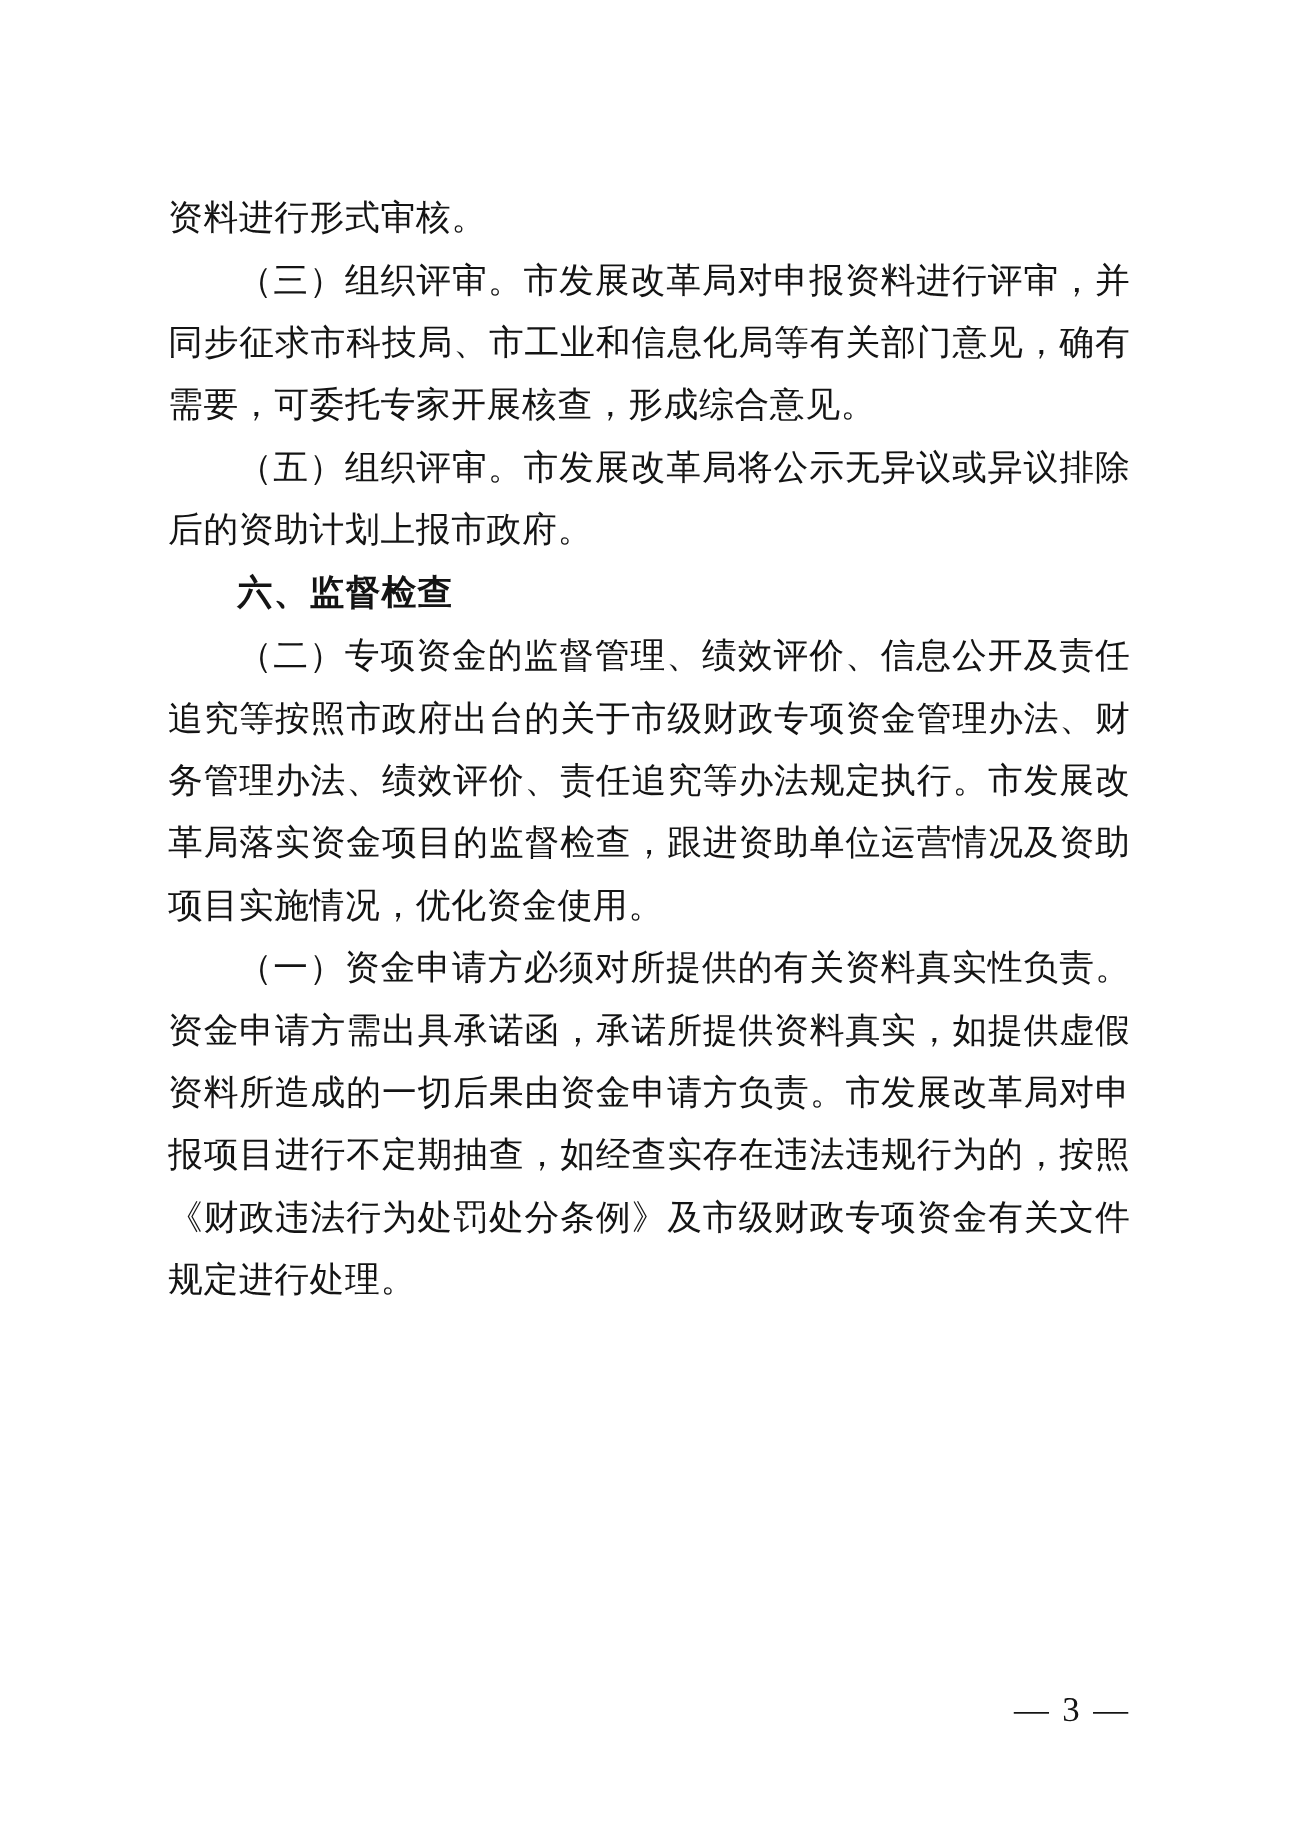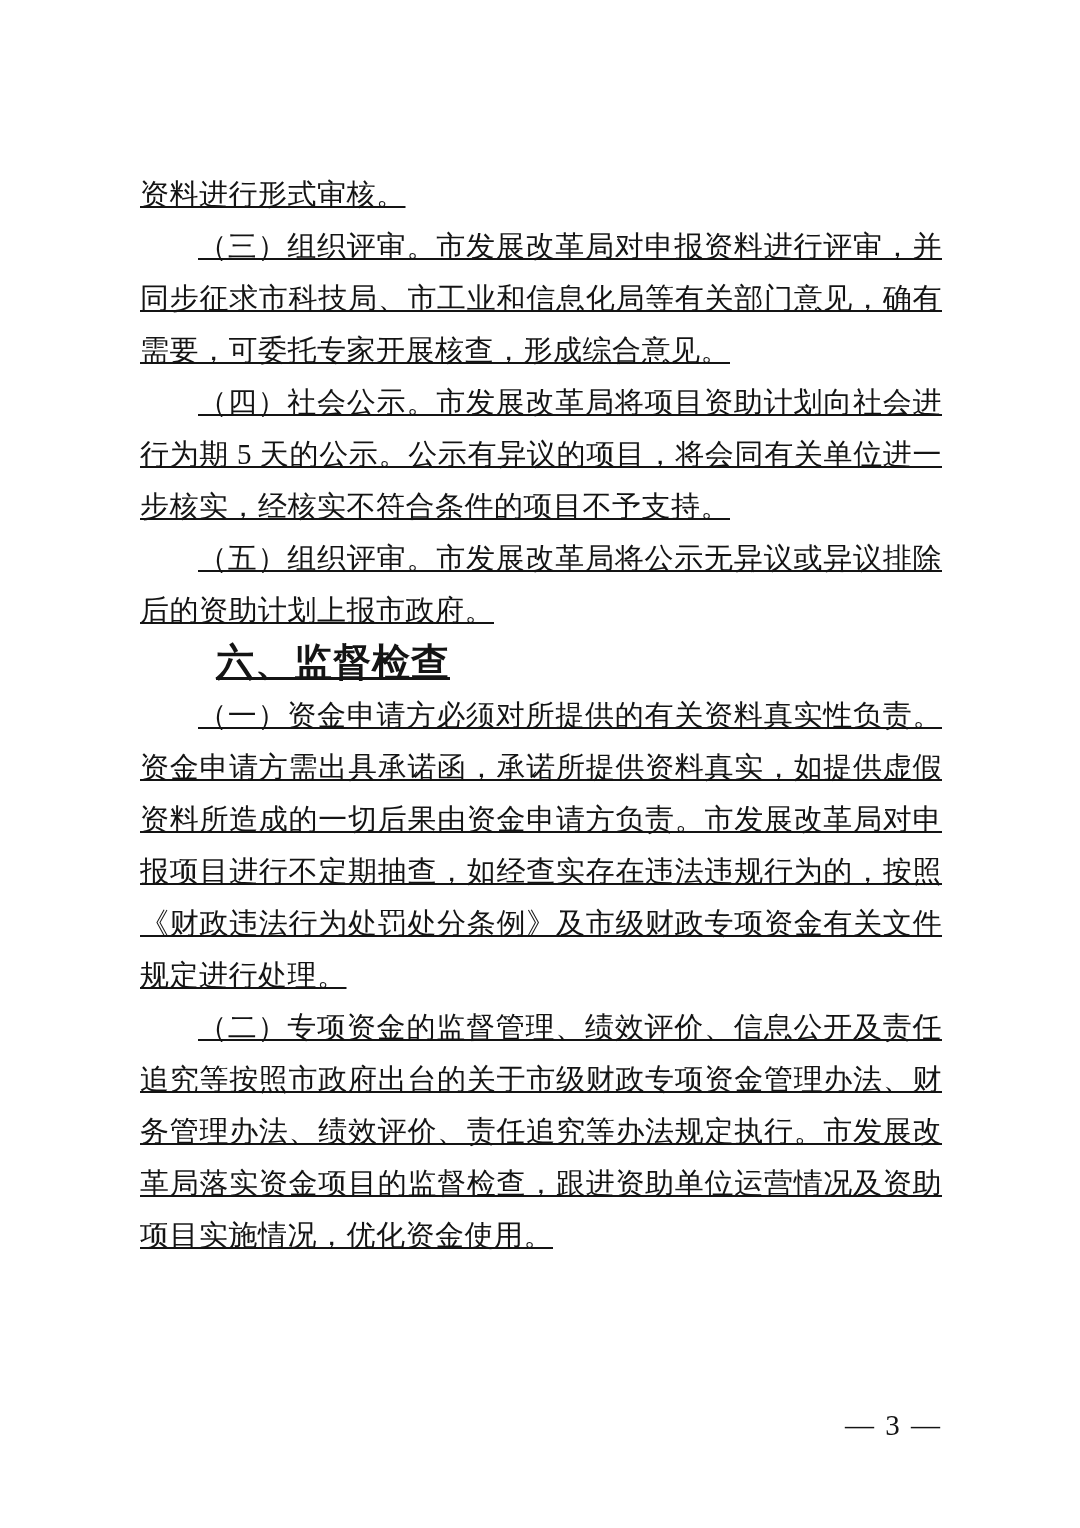--- a/index.html
+++ b/index.html
@@ -12,40 +12,39 @@
     width: 1080px;
     height: 1528px;
     background: #ffffff;
     overflow: hidden;
     font-family: "Liberation Serif", "DejaVu Serif", serif;
     color: #141414;
   }
   .content {
     position: absolute;
     left: 140px;
-    top: 168px;
+    top: 156px;
     width: 802px;
-    text-decoration: underline;
   }
   .para {
     margin: 0;
     font-size: 29px;
     line-height: 52px;
     text-align: justify;
     text-justify: inter-character;
     text-indent: 2em;
     letter-spacing: 0.5px;
     word-break: break-all;
   }
   .para.continuation {
     text-indent: 0;
   }
   .heading {
     margin: 0;
-    font-size: 38px;
+    font-size: 29px;
     line-height: 53px;
     text-indent: 2em;
     font-weight: 700;
     font-family: "Liberation Sans", "DejaVu Sans", sans-serif;
     letter-spacing: 1px;
   }
   .page-number {
     position: absolute;
     right: 138px;
     top: 1408px;
@@ -56,20 +55,19 @@
     font-family: "Liberation Serif", "DejaVu Serif", serif;
   }
 </style>
 </head>
 <body>
 
 <div class="page">
   <div class="content">
     <p class="para continuation">资料进行形式审核。</p>
     <p class="para">（三）组织评审。市发展改革局对申报资料进行评审，并同步征求市科技局、市工业和信息化局等有关部门意见，确有需要，可委托专家开展核查，形成综合意见。</p>
-    <p class="para">（四）社会公示。市发展改革局将项目资助计划向社会进行为期 5 天的公示。公示有异议的项目，将会同有关单位进一步核实，经核实不符合条件的项目不予支持。</p>
     <p class="para">（五）组织评审。市发展改革局将公示无异议或异议排除后的资助计划上报市政府。</p>
     <h2 class="heading">六、监督检查</h2>
+    <p class="para">（二）专项资金的监督管理、绩效评价、信息公开及责任追究等按照市政府出台的关于市级财政专项资金管理办法、财务管理办法、绩效评价、责任追究等办法规定执行。市发展改革局落实资金项目的监督检查，跟进资助单位运营情况及资助项目实施情况，优化资金使用。</p>
     <p class="para">（一）资金申请方必须对所提供的有关资料真实性负责。资金申请方需出具承诺函，承诺所提供资料真实，如提供虚假资料所造成的一切后果由资金申请方负责。市发展改革局对申报项目进行不定期抽查，如经查实存在违法违规行为的，按照《财政违法行为处罚处分条例》及市级财政专项资金有关文件规定进行处理。</p>
-    <p class="para">（二）专项资金的监督管理、绩效评价、信息公开及责任追究等按照市政府出台的关于市级财政专项资金管理办法、财务管理办法、绩效评价、责任追究等办法规定执行。市发展改革局落实资金项目的监督检查，跟进资助单位运营情况及资助项目实施情况，优化资金使用。</p>
   </div>
   <div class="page-number">— 3 —</div>
 </div>
 
 </body></html>

